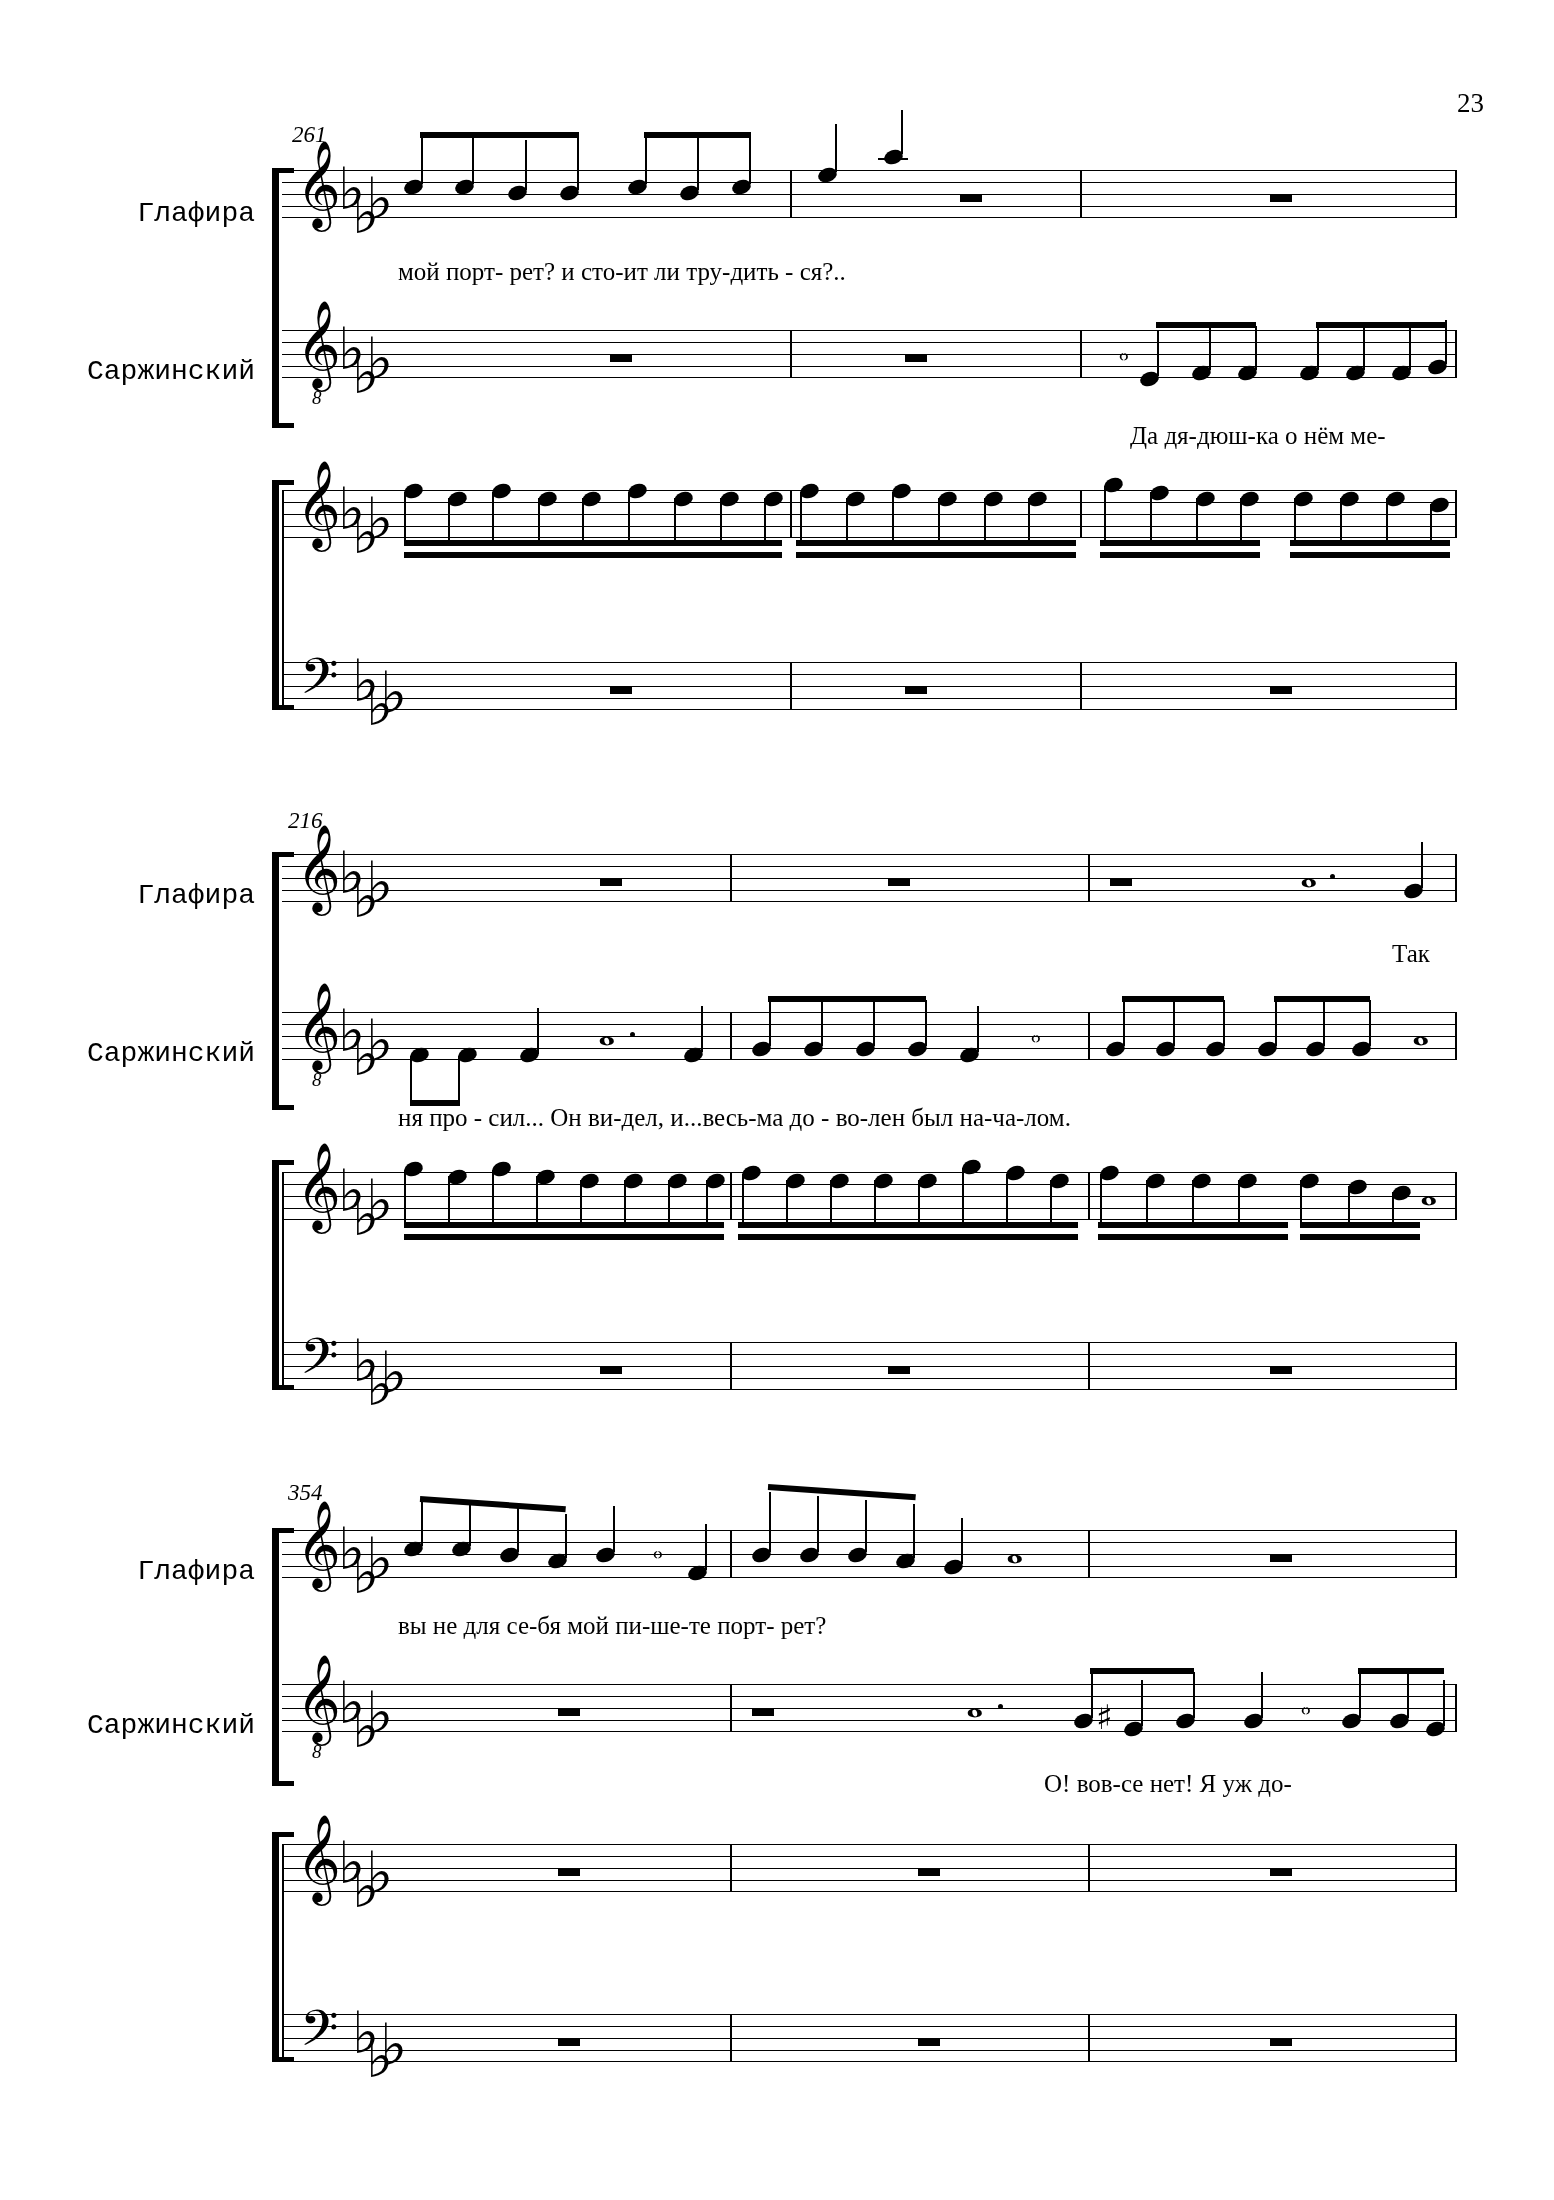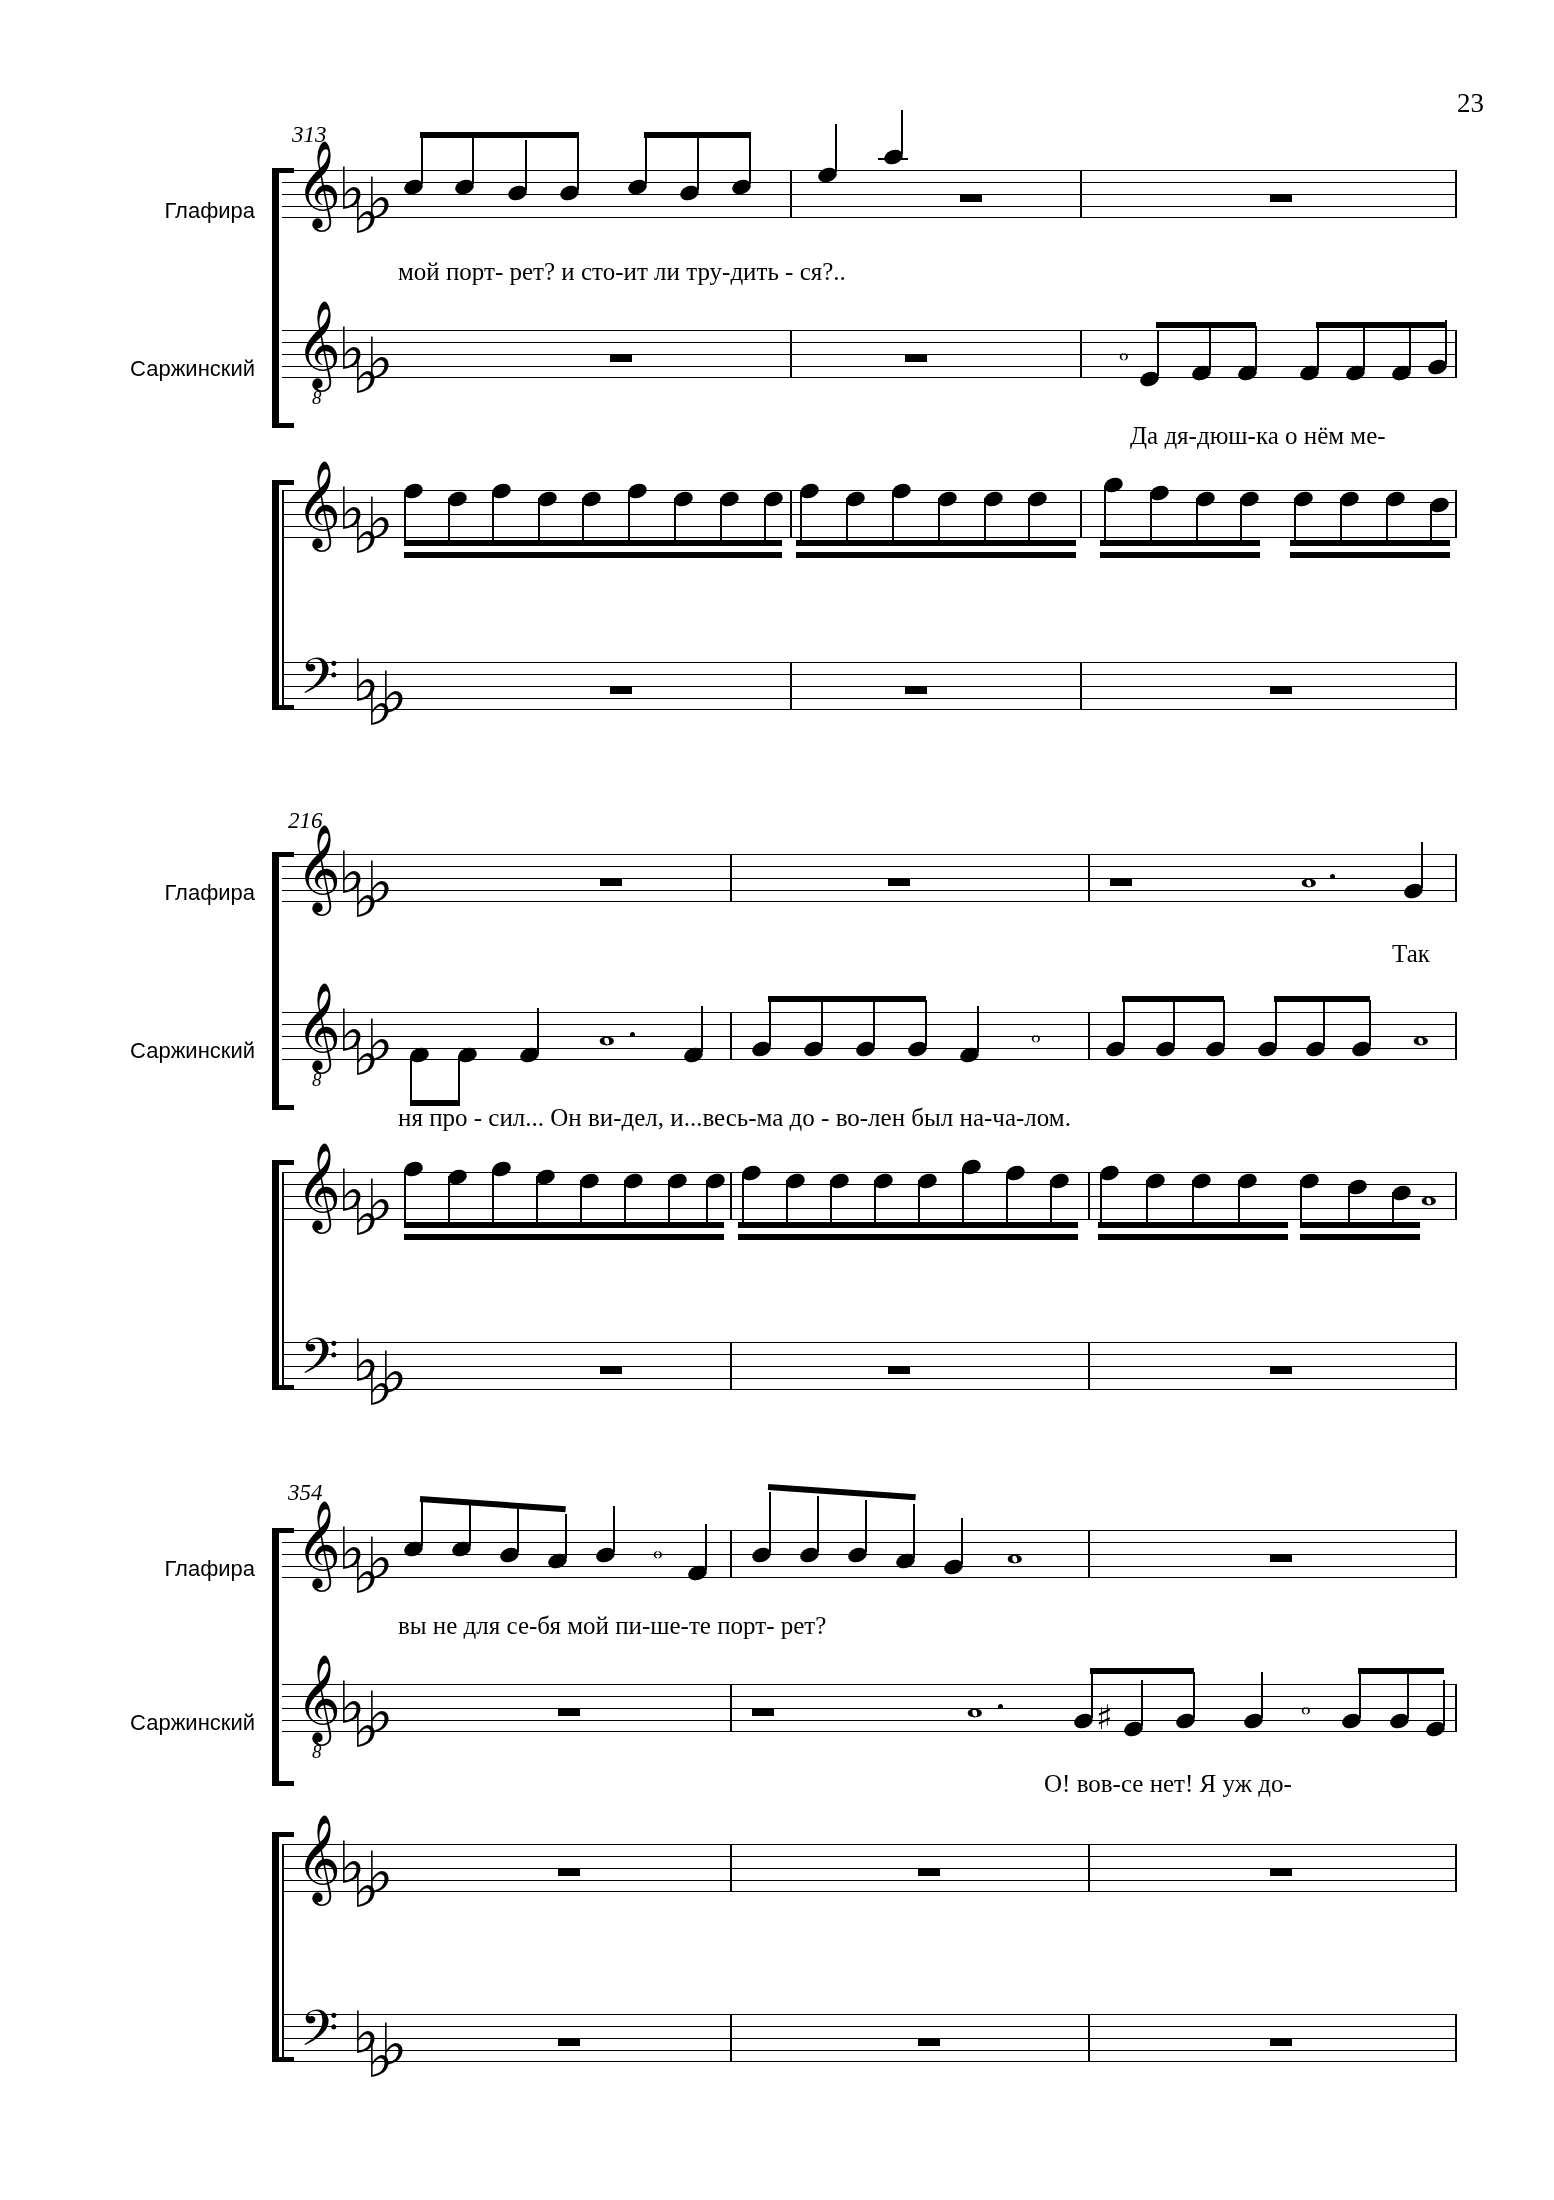--- a/index.html
+++ b/index.html
@@ -25,24 +25,24 @@
 
   .measure-number{
     position:absolute;
     font-style:italic;
     font-size:23px;
     font-family:"Liberation Serif", serif;
   }
 
   .part-label{
     position:absolute;
-    font-size:22px;
+    font-size:28px;
     text-align:right;
     white-space:nowrap;
-    font-family:Liberation Sans, sans-serif;
+    font-family:Liberation Mono, monospace;
   }
 
   
   .staff{
     position:absolute;
     height:48px;
     background:
       repeating-linear-gradient(to bottom,
         #000 0px, #000 1.4px,
         transparent 1.4px, transparent 12px);
@@ -127,21 +127,21 @@
 </style>
 </head>
 <body>
 
 <div class="page">
 
   <div class="page-number">23</div>
 
   <div class="system" style="top:0;">
 
-    <div class="measure-number" style="left:292px;top:122px;">313</div>
+    <div class="measure-number" style="left:292px;top:122px;">261</div>
 
     <div class="bracket" style="left:272px;top:168px;height:260px;"></div>
 
     <div class="part-label" style="left:60px;top:198px;width:195px;">Глафира</div>
     <div class="staff" style="left:282px;top:170px;width:1175px;"></div>
     <div class="gl clef-treble" style="left:296px;top:146px;">𝄞</div>
     <div class="gl ks" style="left:338px;top:160px;">♭</div>
     <div class="gl ks" style="left:352px;top:184px;">♭</div>
     <div class="gl ks" style="left:366px;top:170px;">♭</div>
 

